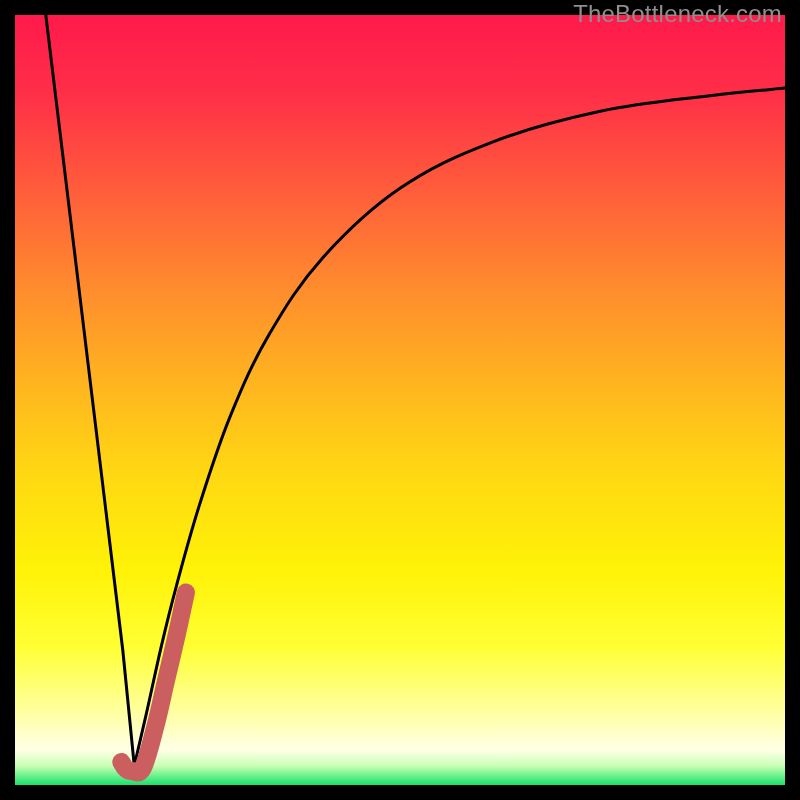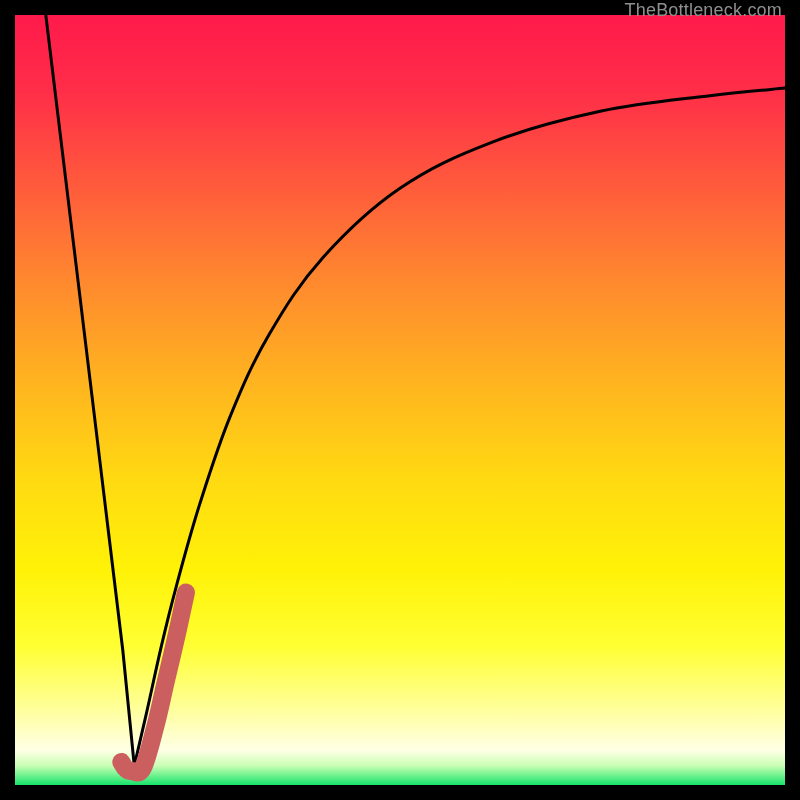--- a/index.html
+++ b/index.html
@@ -23,21 +23,21 @@
     left: 0;
     top: 0;
     width: 770px;
     height: 770px;
   }
   .watermark {
     position: absolute;
     top: 0px;
     right: 18px;
     font-family: Arial, Helvetica, sans-serif;
-    font-size: 18px;
+    font-size: 24px;
     color: #8f8f8f;
     letter-spacing: 0.2px;
   }
   svg { display: block; }
 </style>
 </head>
 <body>
 
 <div class="frame">
   <svg class="plot" viewBox="0 0 770 770" width="770" height="770" preserveAspectRatio="none">

